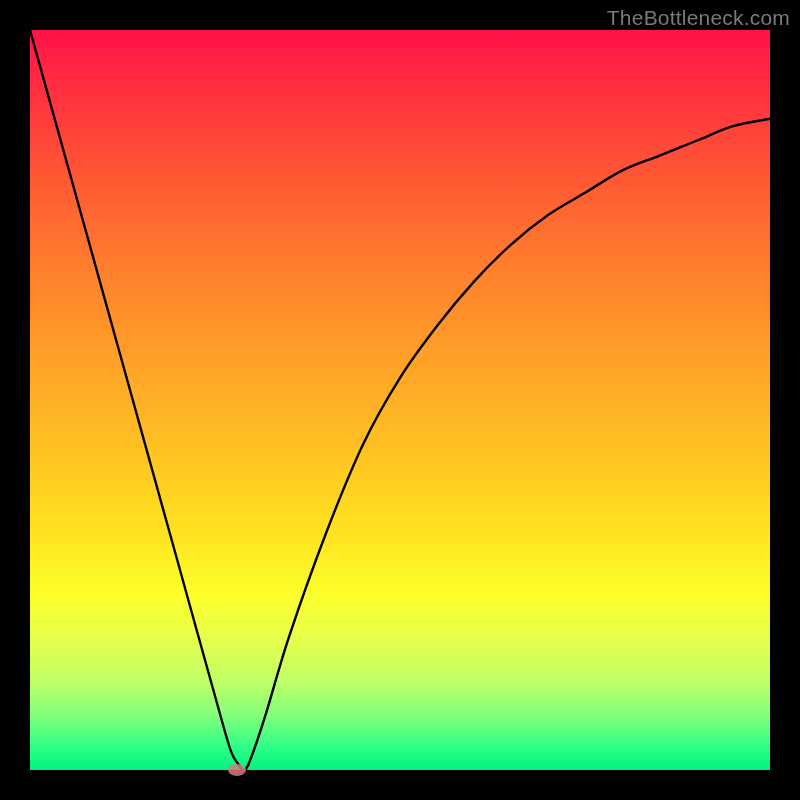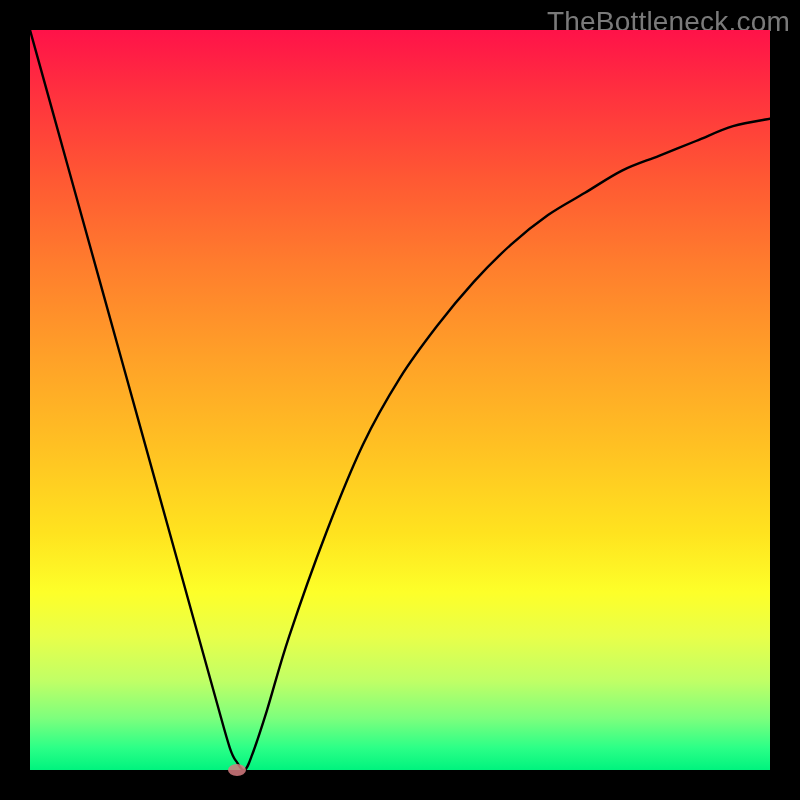--- a/index.html
+++ b/index.html
@@ -44,21 +44,21 @@
     left: 0;
     top: 0;
     width: 740px;
     height: 740px;
   }
   .watermark {
     position: absolute;
     top: 6px;
     right: 10px;
     color: #7a7a7a;
-    font-size: 28px;
+    font-size: 21px;
     font-weight: 500;
     letter-spacing: 0.2px;
     user-select: none;
   }
   .marker {
     position: absolute;
     width: 18px;
     height: 12px;
     border-radius: 50%;
     background: #d67b80;

